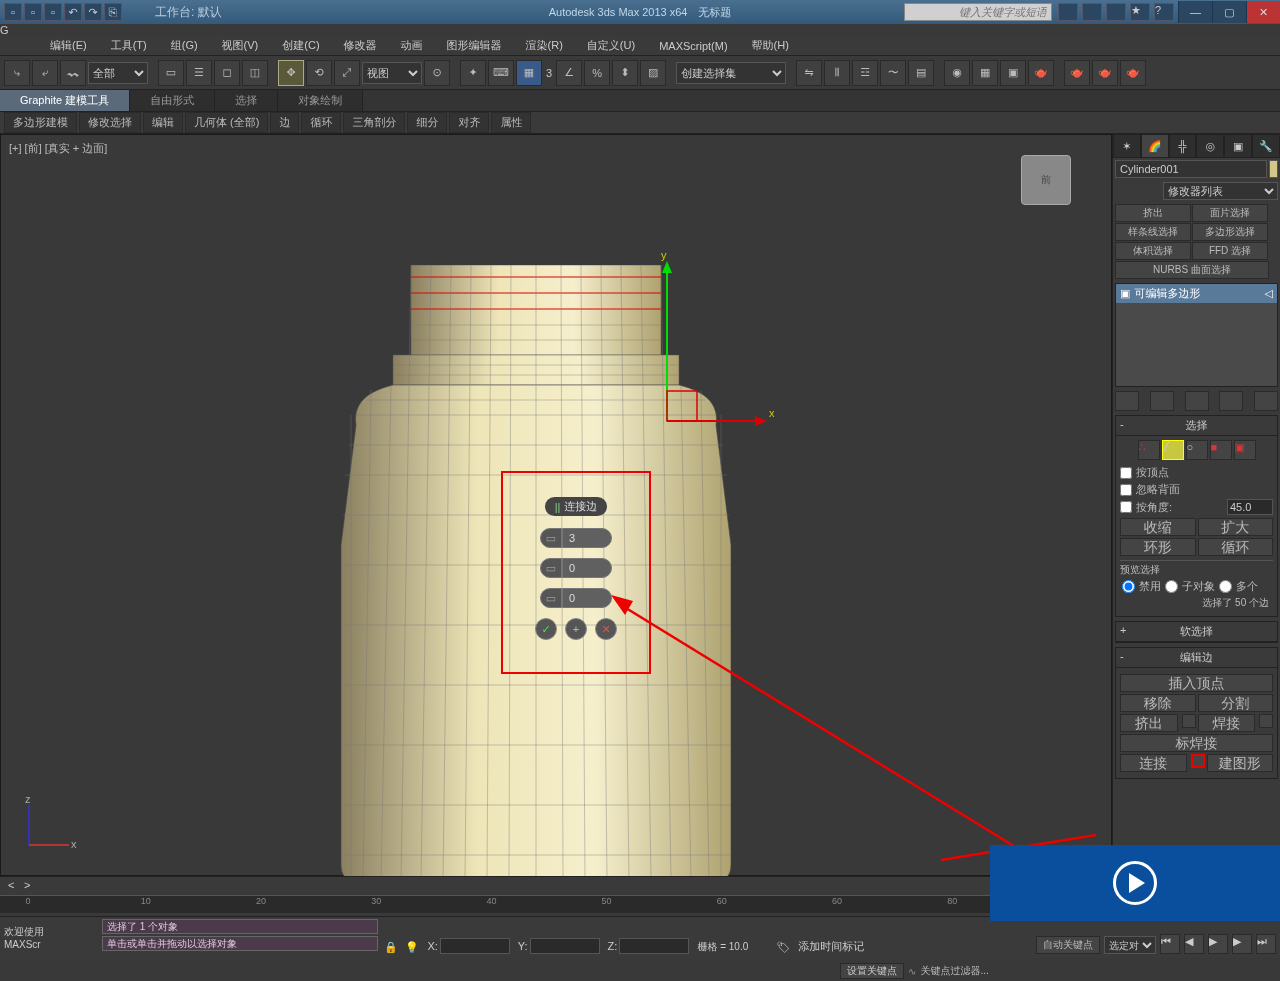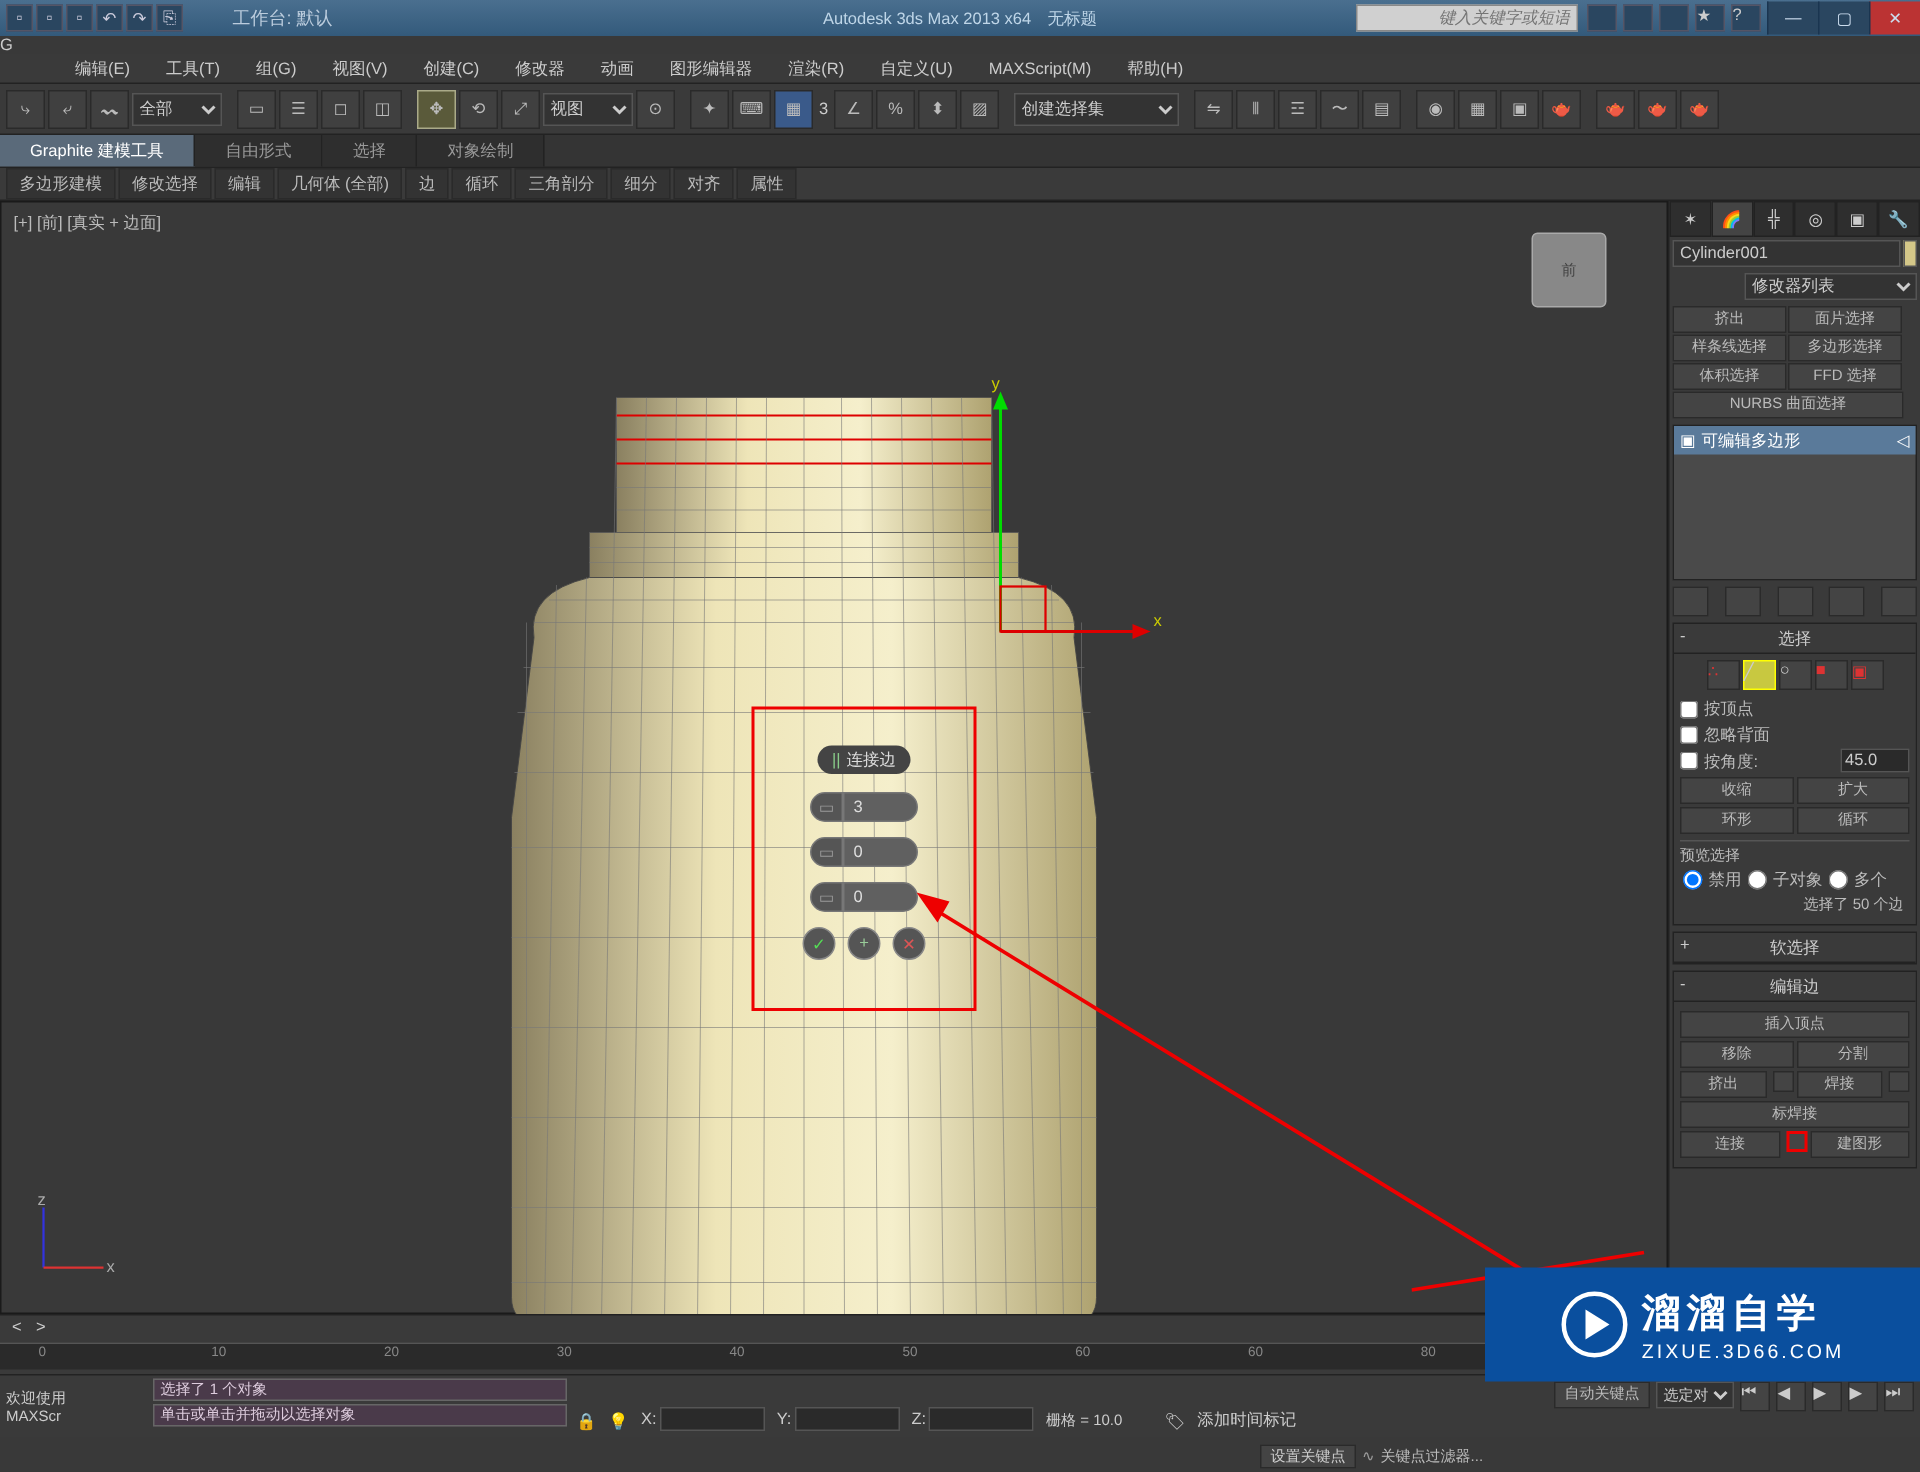--- a/index.html
+++ b/index.html
@@ -95,21 +95,21 @@
 .rollout .ro-head { background: #3a3a3a; padding: 2px 4px; text-align: center; color: #ccc; border-bottom: 1px solid #222; position: relative; }
 .rollout .ro-head .pm { position: absolute; left: 4px; }
 .rollout .ro-body { background: #3a3a3a; padding: 4px; }
 .sub-sel { display: flex; gap: 2px; justify-content: center; margin-bottom: 4px; }
 .sub-sel .ss { width: 22px; height: 20px; background: #444; border: 1px solid #2a2a2a; }
 .sub-sel .ss.active { background: #c8c840; border-color: #ff0; }
 .chk-row { display: flex; align-items: center; gap: 4px; padding: 1px 0; color: #bbb; }
 .chk-row input[type=checkbox] { width: 12px; height: 12px; }
 .chk-row .spnr { width: 46px; height: 16px; background: #2a2a2a; border: 1px solid #555; color: #ccc; padding: 0 2px; margin-left: auto; }
 .btn-row { display: flex; gap: 2px; margin: 2px 0; }
-.btn-row .pb { flex: 1; height: 18px; background: #444; border: 1px solid #2a2a2a; color: #bbb; text-align: center; line-height: 16px; font-size: 10px; }
+.btn-row .pb { flex: 1; height: 18px; background: #444; border: 1px solid #2a2a2a; color: #bbb; text-align: center; line-height: 16px; font-size: 14px; }
 .radio-row { display: flex; align-items: center; gap: 2px; color: #bbb; font-size: 10px; }
 .radio-row input { margin: 0 2px; }
 .info-row { text-align: right; color: #bbb; padding: 2px 4px; font-size: 10px; }
 .sq-btn { width: 14px; height: 14px; background: #444; border: 1px solid #2a2a2a; margin-left: 2px; }
 
 
 .timeline { height: 40px; background: #3a3a3a; border-top: 1px solid #222; position: relative; }
 .time-slider { height: 18px; display: flex; align-items: center; padding: 0 8px; }
 .time-slider .ts-track { flex: 1; height: 10px; background: #2a2a2a; border: 1px solid #555; position: relative; margin: 0 8px; }
 .time-slider .ts-thumb { position: absolute; left: 0; width: 60px; height: 14px; top: -3px; background: #555; border: 1px solid #777; text-align: center; font-size: 9px; color: #ccc; }
@@ -118,21 +118,21 @@
 
 .statusbar { height: 42px; background: #3a3a3a; border-top: 1px solid #222; display: flex; }
 .sb-left { width: 100px; display: flex; flex-direction: column; justify-content: center; padding: 2px 4px; }
 .sb-left .wl { color: #ccc; font-size: 10px; }
 .sb-scripts { width: 280px; display: flex; flex-direction: column; padding: 2px; gap: 2px; }
 .sb-scripts .line { background: #4a3a4a; border: 1px solid #666; height: 15px; color: #dcd; padding: 0 4px; font-size: 10px; line-height: 14px; }
 .sb-coords { flex: 1; display: flex; align-items: flex-end; gap: 8px; padding: 4px; }
 .sb-coords .coord { display: flex; align-items: center; gap: 2px; }
 .sb-coords .coord input { width: 70px; height: 16px; background: #2a2a2a; border: 1px solid #555; color: #ccc; padding: 0 2px; }
 .sb-coords .grid { color: #ccc; font-size: 10px; }
-.sb-right { display: flex; align-items: flex-start; gap: 4px; padding: 4px; }
+.sb-right { display: flex; align-items: flex-end; gap: 4px; padding: 4px; }
 .sb-right .rb { height: 18px; padding: 0 6px; background: #444; border: 1px solid #2a2a2a; color: #bbb; font-size: 10px; line-height: 16px; }
 .sb-right select { height: 18px; background: #333; color: #ccc; border: 1px solid #555; font-size: 10px; }
 .sb-right .nav { width: 20px; height: 20px; background: #444; border: 1px solid #2a2a2a; }
 
 
 .watermark { position: absolute; right: 0; bottom: 60px; width: 290px; height: 76px; background: #0a4f9e; display: flex; align-items: center; justify-content: center; gap: 10px; }
 .watermark .play { width: 44px; height: 44px; border: 3px solid #fff; border-radius: 50%; display: flex; align-items: center; justify-content: center; }
 .watermark .play::after { content: ""; border-left: 16px solid #fff; border-top: 10px solid transparent; border-bottom: 10px solid transparent; margin-left: 4px; }
 .watermark .txt { color: #fff; }
 .watermark .txt .t1 { font-size: 26px; font-weight: bold; letter-spacing: 4px; }
@@ -550,17 +550,13 @@
     <div class="nav"></div>
     <div class="nav"></div>
     <div class="nav"></div>
     <div class="nav"></div>
     <div class="nav"></div>
   </div>
 </div>
 
 <div class="watermark">
   <div class="play"></div>
-  <div class="txt">
-    <div class="t1">溜溜自学</div>
-    <div class="t2">ZIXUE.3D66.COM</div>
-  </div>
 </div>
 
 </body></html>

